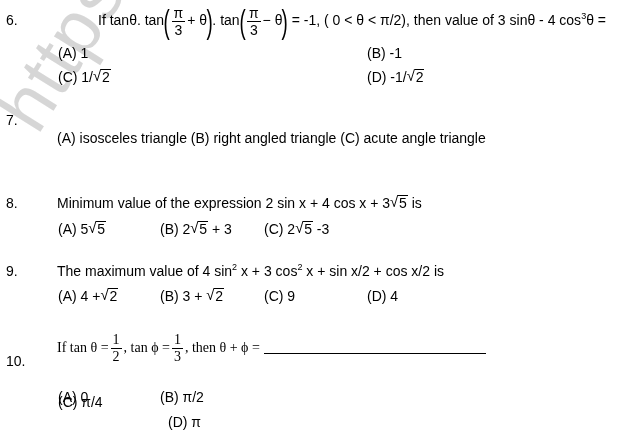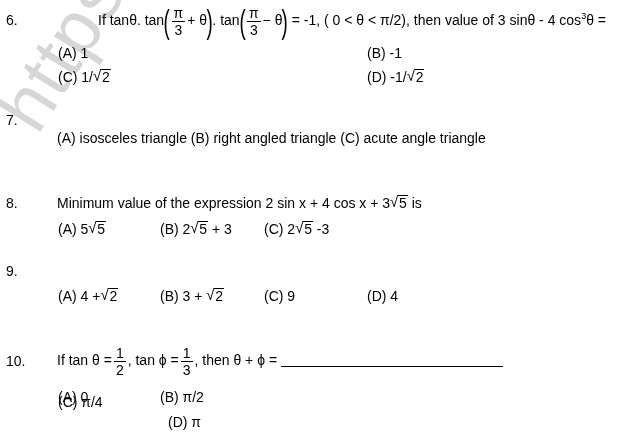--- a/index.html
+++ b/index.html
@@ -46,24 +46,25 @@
   <div class="abs num" style="top:112px">7.</div>
   <div class="abs q" style="top:130px">(A) isosceles triangle  (B)  right angled triangle (C) acute angle triangle</div>
 
   <div class="abs num" style="top:195px">8.</div>
   <div class="abs q" style="top:195px"><span>Minimum value of the expression 2 sin x + 4 cos x + 3</span><span class="sqrt"><span class="hook">√</span><span class="rad">5</span></span><span> is</span></div>
   <div class="abs" style="left:58px; top:221px"><span>(A) 5</span><span class="sqrt"><span class="hook">√</span><span class="rad">5</span></span></div>
   <div class="abs" style="left:160px; top:221px"><span>(B) 2</span><span class="sqrt"><span class="hook">√</span><span class="rad">5</span></span><span> + 3</span></div>
   <div class="abs" style="left:264px; top:221px"><span>(C) 2</span><span class="sqrt"><span class="hook">√</span><span class="rad">5</span></span><span> -3</span></div>
 
   <div class="abs num" style="top:263px">9.</div>
+  <div class="abs q" style="top:263px"><span>The maximum value of 4 sin</span><sup>2</sup><span> x + 3 cos</span><sup>2</sup><span> x + sin x/2 + cos x/2 is</span></div>
   <div class="abs" style="left:58px; top:288px"><span>(A) 4 +</span><span class="sqrt"><span class="hook">√</span><span class="rad">2</span></span></div>
   <div class="abs" style="left:160px; top:288px"><span>(B) 3 + </span><span class="sqrt"><span class="hook">√</span><span class="rad">2</span></span></div>
   <div class="abs" style="left:264px; top:288px">(C) 9</div>
   <div class="abs" style="left:367px; top:288px">(D) 4</div>
 
   <div class="abs num" style="top:353px">10.</div>
-  <div class="abs q" style="top:340px; line-height:40px;"><span>If  tan θ =</span><span class="frac"><span class="n">1</span><span class="d">2</span></span><span>, tan ϕ =</span><span class="frac"><span class="n">1</span><span class="d">3</span></span><span>, then θ + ϕ =</span><span class="blank"></span></div>
+  <div class="abs q" style="top:328px; line-height:40px;font-family:Liberation Serif, serif;"><span>If  tan θ =</span><span class="frac"><span class="n">1</span><span class="d">2</span></span><span>, tan ϕ =</span><span class="frac"><span class="n">1</span><span class="d">3</span></span><span>, then θ + ϕ =</span><span class="blank"></span></div>
   <div class="abs" style="left:58px; top:389px">(A) 0</div>
   <div class="abs" style="left:160px; top:389px">(B) π/2</div>
   <div class="abs" style="left:58px; top:394px">(C) π/4</div>
   <div class="abs" style="left:168px; top:414px">(D) π</div>
 </div>
 
 </body></html>

